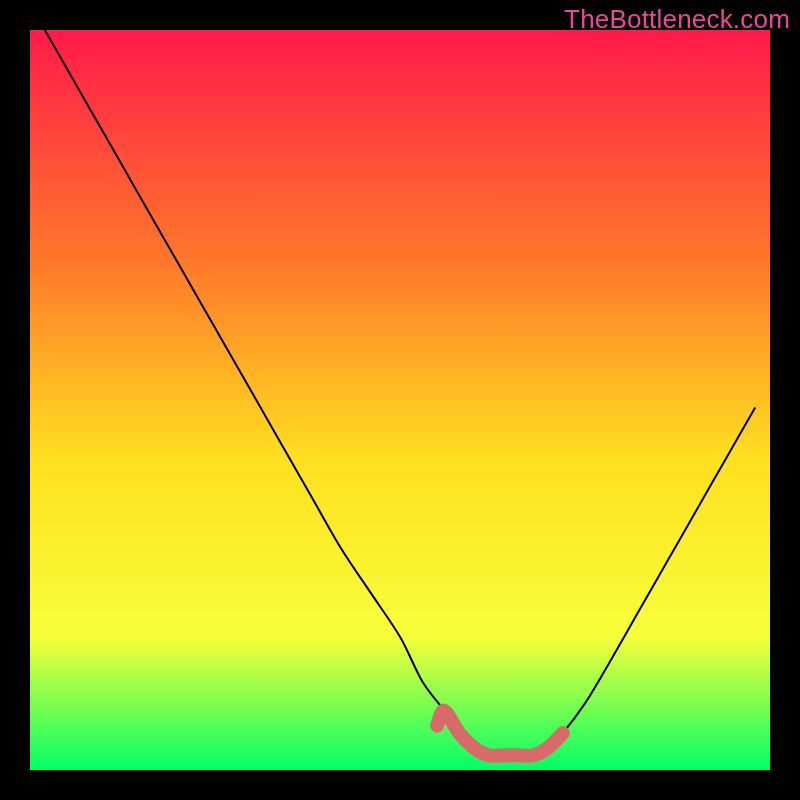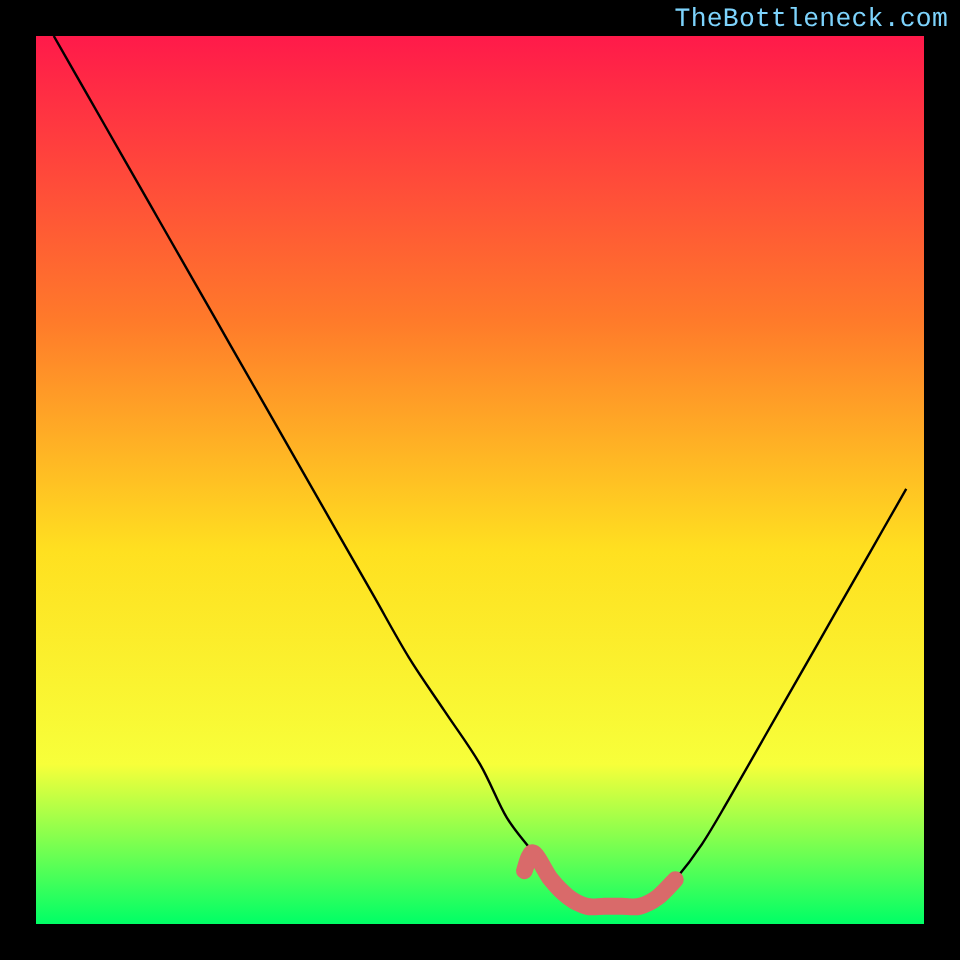--- a/index.html
+++ b/index.html
@@ -22,24 +22,24 @@
     position: absolute;
     left: 30px;
     top: 30px;
     width: 740px;
     height: 740px;
   }
   .watermark {
     position: absolute;
     top: 4px;
     right: 10px;
-    font-family: Liberation Mono, monospace;
-    font-size: 22px;
+    font-family: Liberation Sans, sans-serif;
+    font-size: 26px;
     font-weight: 500;
-    color: #7dd3fc;
+    color: #ec4899;
     letter-spacing: 0.2px;
   }
   svg { display: block; }
 </style>
 </head>
 <body>
 
 <div class="frame">
 
   <div class="watermark">TheBottleneck.com</div>

